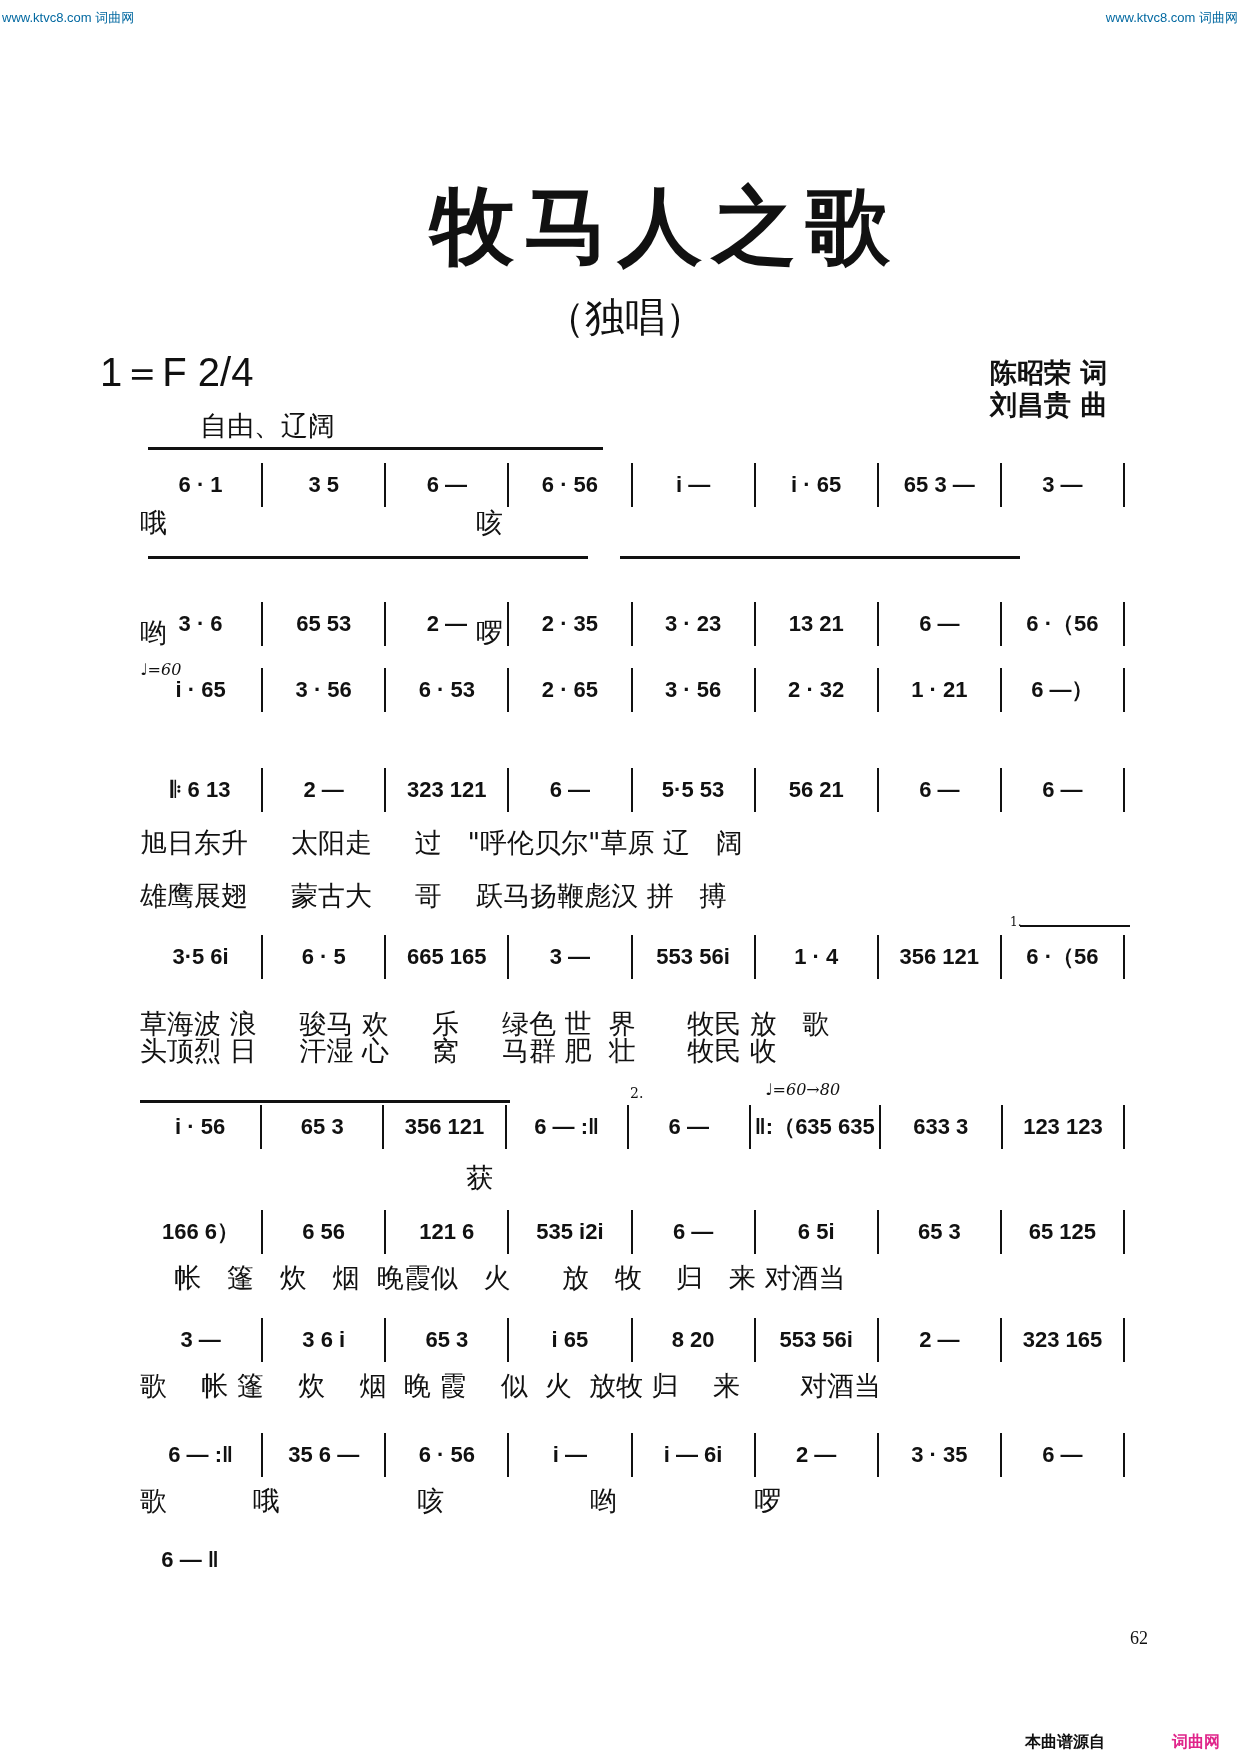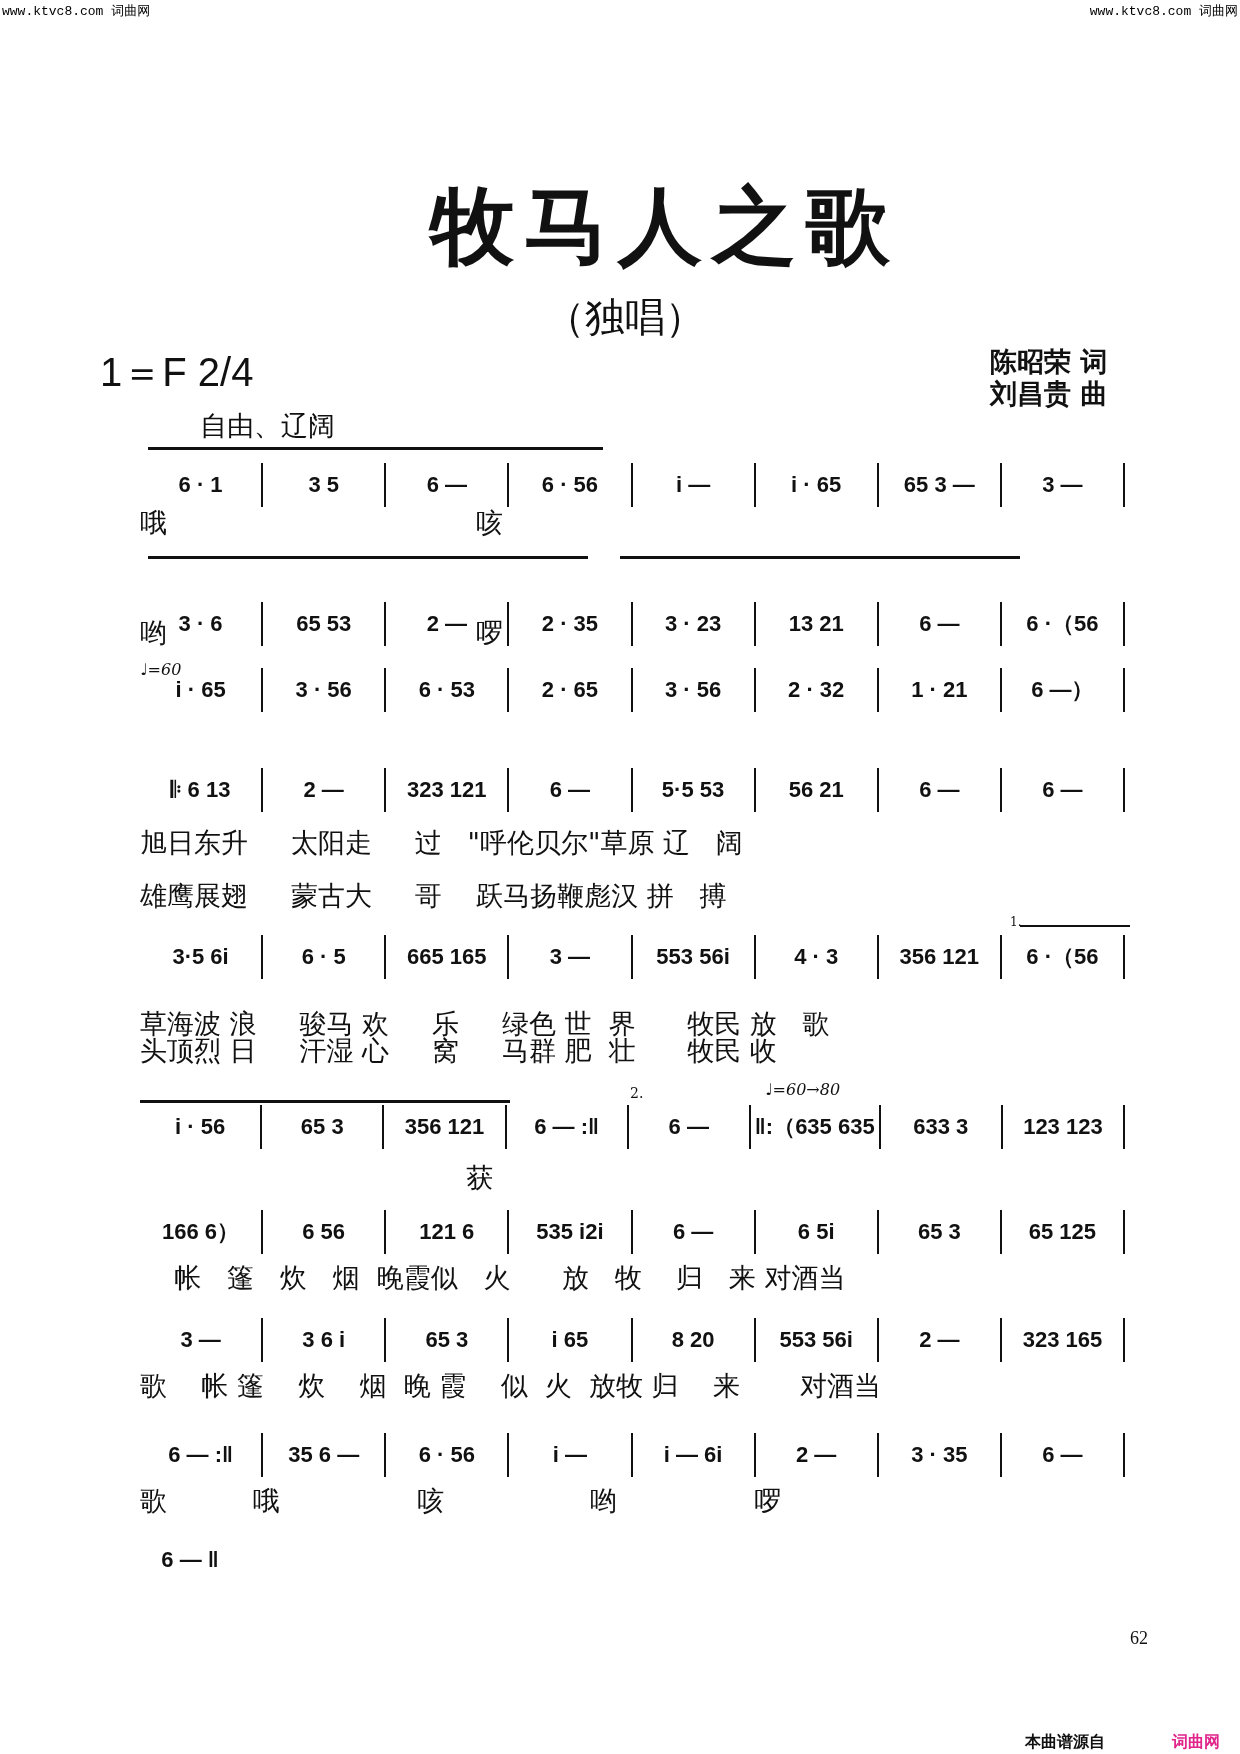--- a/index.html
+++ b/index.html
@@ -1,22 +1,22 @@
 <!DOCTYPE html>
 <html><head>
 <meta charset="utf-8">
 <style>
   html,body{margin:0;padding:0;background:#fff;}
   body{width:1240px;height:1754px;position:relative;overflow:hidden;color:#111;font-family:"DejaVu Sans",sans-serif;}
-  .wm{position:absolute;top:2px;font-family:Liberation Mono, monospace;font-size:13px;color:#000000;}
+  .wm{position:absolute;top:9px;font-family:Liberation Sans, sans-serif;font-size:13px;color:#0369a1;}
   .wm.l{left:2px}.wm.r{right:2px}
   .title{position:absolute;left:430px;top:170px;font-family:"DejaVu Serif",serif;font-weight:bold;font-size:84px;letter-spacing:10px;}
   .subtitle{position:absolute;left:545px;top:290px;font-size:40px;}
   .key{position:absolute;left:100px;top:345px;font-size:40px;font-family:"Liberation Sans",sans-serif;}
-  .credits{position:absolute;left:990px;top:346px;font-size:27px;font-weight:bold;line-height:32px;}
+  .credits{position:absolute;left:990px;top:357px;font-size:27px;font-weight:bold;line-height:32px;}
   .tempo-text{position:absolute;left:200px;top:408px;font-size:27px;}
   .bracket-line{position:absolute;height:0;border-top:3px solid #111;}
   .row{position:absolute;left:140px;width:985px;font-family:"Liberation Sans",sans-serif;font-weight:bold;font-size:22px;display:flex;align-items:center;}
   .bar{display:flex;align-items:center;justify-content:space-around;flex:1;border-right:2px solid #111;height:44px;padding:0 4px;white-space:nowrap;}
   .bar:last-child{border-right:2px solid #111;}
   .lyr{position:absolute;left:140px;font-size:27px;white-space:pre;font-family:"DejaVu Sans",sans-serif;}
   .mark{position:absolute;font-size:16px;font-style:italic;font-family:"DejaVu Serif",serif;}
   .pageno{position:absolute;left:1130px;top:1628px;font-family:"Liberation Serif",serif;font-size:18px;}
   .footer{position:absolute;top:1732px;font-size:16px;font-weight:bold;}
   .footer.a{left:1025px}.footer.b{left:1172px;color:#e0248a}
@@ -93,21 +93,21 @@
 </div>
 <div class="lyr" style="top:825px;">旭日东升     太阳走     过   "呼伦贝尔"草原 辽   阔</div>
 <div class="lyr" style="top:878px;">雄鹰展翅     蒙古大     哥    跃马扬鞭彪汉 拼   搏</div>
 
 <div class="row" style="top:935px;">
   <div class="bar">3·5  6i</div>
   <div class="bar">6 · 5</div>
   <div class="bar">665  165</div>
   <div class="bar">3 —</div>
   <div class="bar">553  56i</div>
-  <div class="bar">4 · 3</div>
+  <div class="bar">1 · 4</div>
   <div class="bar">356  121</div>
   <div class="bar">6 ·（56</div>
 </div>
 <div class="lyr" style="top:990px;margin-top:16px;">草海波 浪     骏马 欢     乐     绿色 世  界      牧民 放   歌</div>
 <div class="lyr" style="top:1033px;">头顶烈 日     汗湿 心     窝     马群 肥  壮      牧民 收</div>
 
 <div class="row" style="top:1105px;">
   <div class="bar">i · 56</div>
   <div class="bar">65  3</div>
   <div class="bar">356  121</div>

